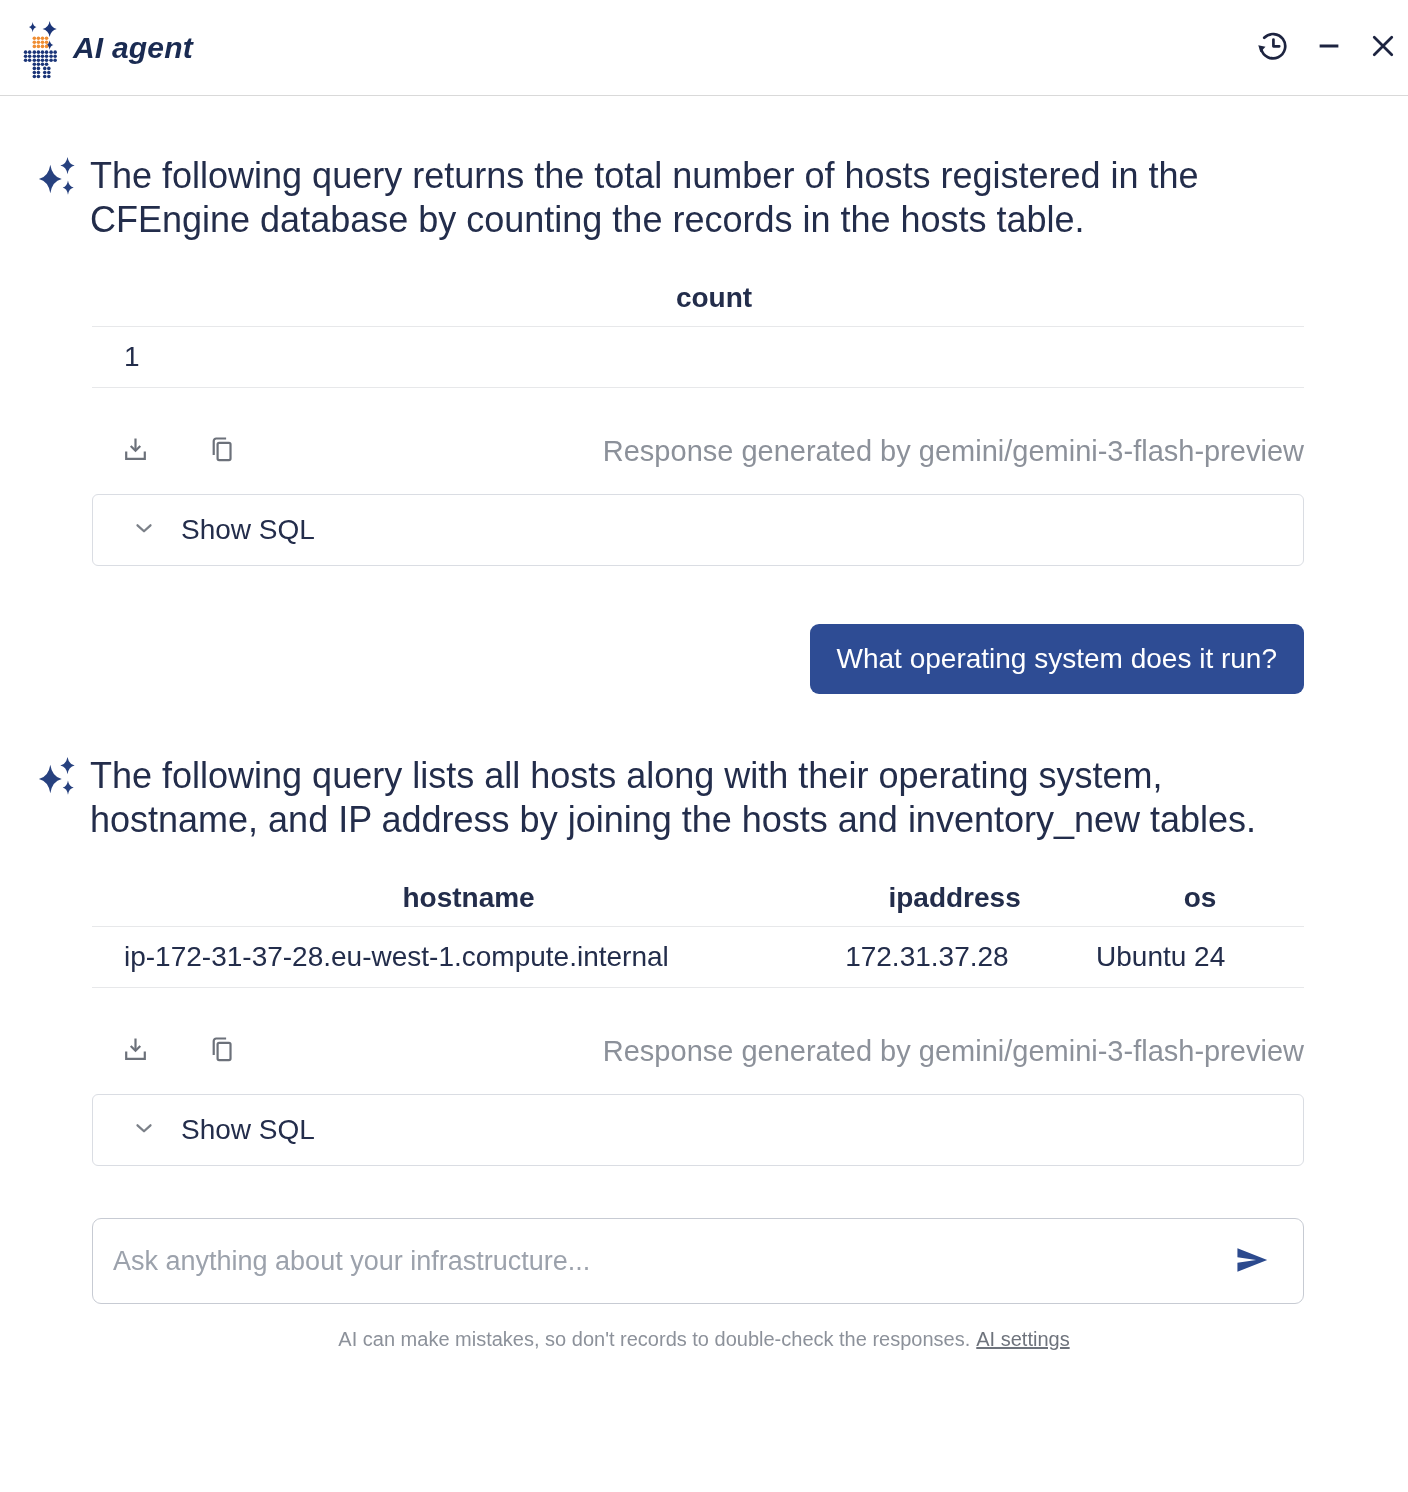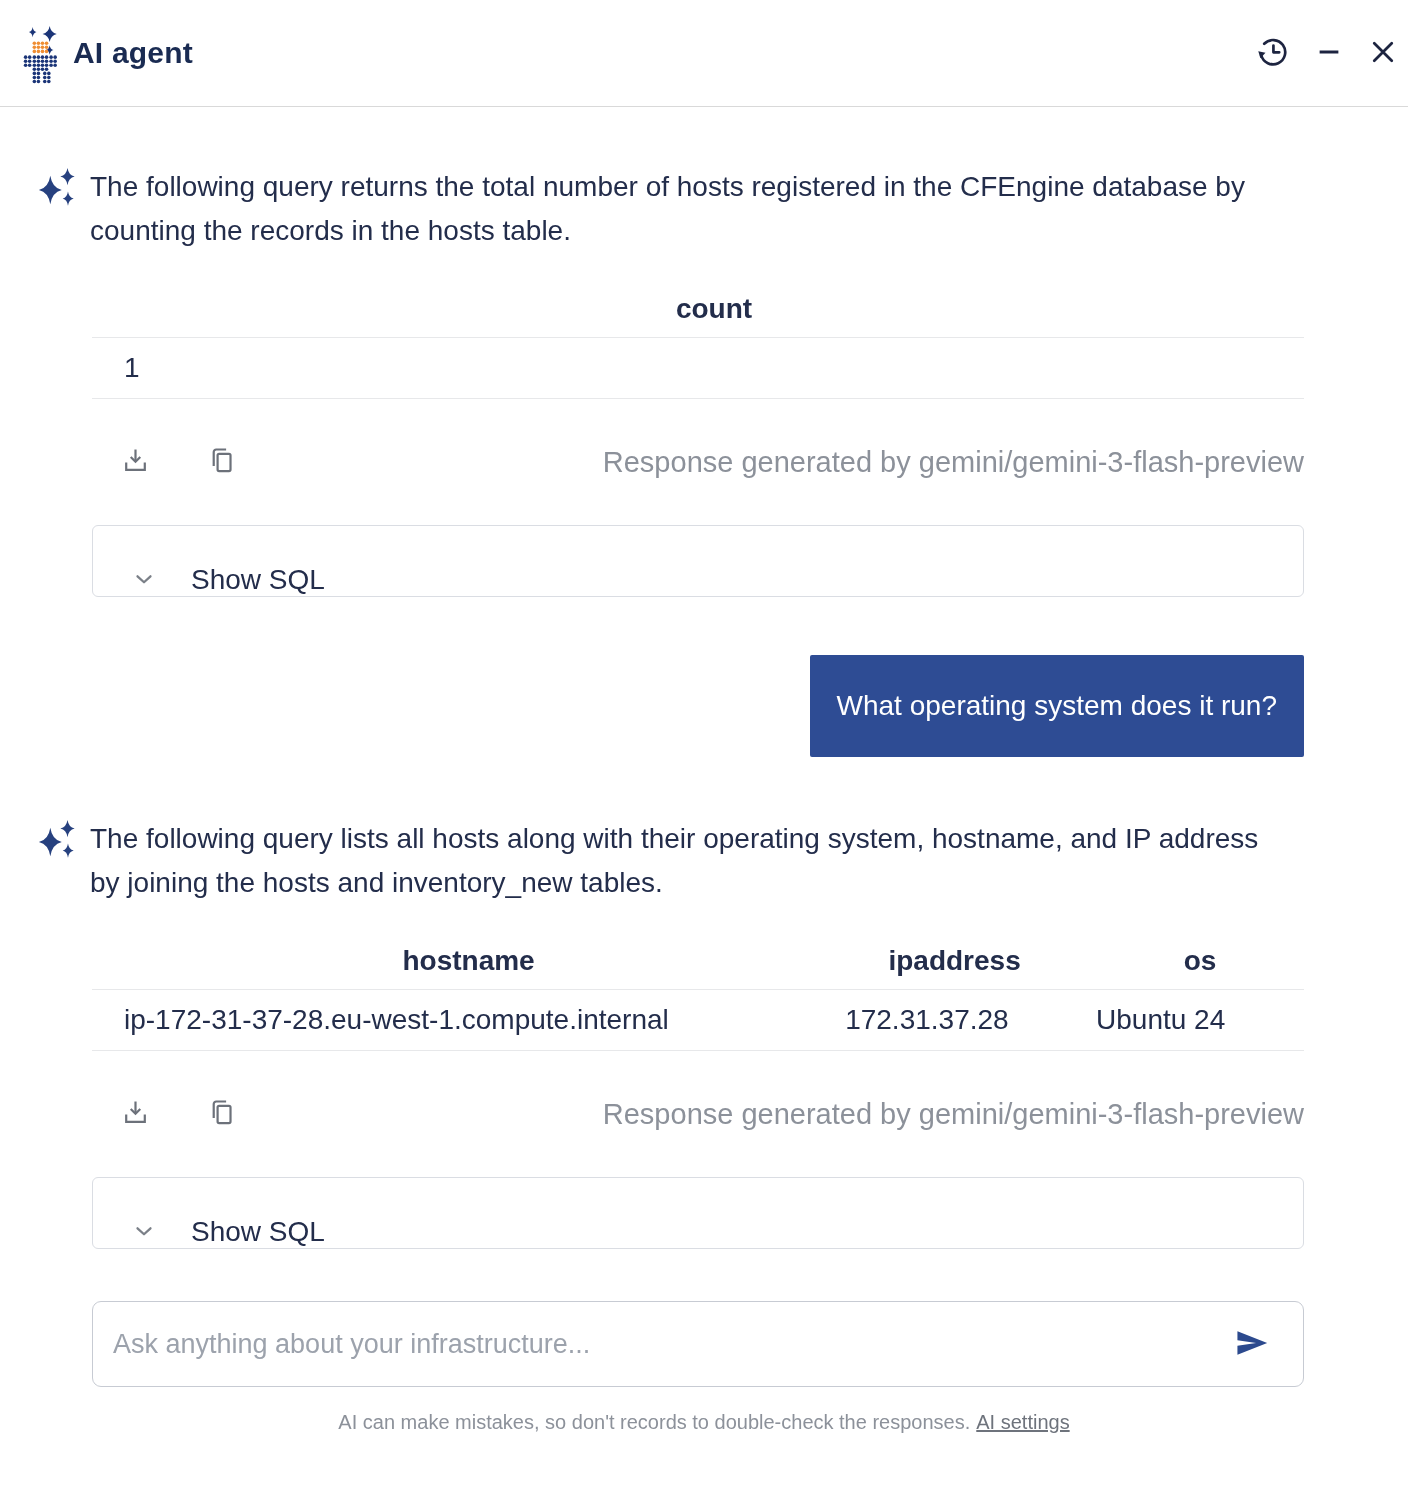--- a/index.html
+++ b/index.html
@@ -7,55 +7,55 @@
     --user-bubble:#2E4C94; --accent-navy:#1A2B52;
   }
   *{box-sizing:border-box;}
   html,body{margin:0;padding:0;}
   body{
     width:1408px;height:1492px;overflow:hidden;background:#fff;
     font-family:"Liberation Sans",sans-serif;color:var(--text);
   }
   
   header{
-    height:107px;display:flex;align-items:center;justify-content:space-between;
-    padding:0 5px 0 10px;border-bottom:1px solid #d9d9d9;
+    height:96px;display:flex;align-items:center;justify-content:space-between;
+    padding:0 5px 0 10px;border-bottom:1px solid #d9d9d9;font-style:italic;
   }
   .brand{display:flex;align-items:center;gap:12px;}
   .brand h1{margin:0;font-size:30px;font-weight:700;color:var(--accent-navy);letter-spacing:.2px;}
   .window-controls{display:flex;align-items:center;gap:14px;}
   .icon-btn{background:none;border:none;padding:5px;cursor:pointer;display:flex;align-items:center;}
   
   main{padding:58px 104px 0 36px;}
   .msg{display:flex;gap:12px;margin-bottom:30px;}
   .msg .sparkle{flex:0 0 42px;padding-top:2px;}
-  .msg p{margin:0;font-size:28px;line-height:44px;max-width:1190px;color:var(--text);}
+  .msg p{margin:0;font-size:36px;line-height:44px;max-width:1190px;color:var(--text);}
   .block{margin-left:56px;}
   table{width:100%;border-collapse:collapse;}
   th{
     text-align:center;font-size:28px;font-weight:700;line-height:32px;
     padding:10px 0 12px 32px;border-bottom:1px solid #e7e8ea;
   }
   td{
     font-size:28px;line-height:32px;padding:14px 0 14px 32px;
     border-bottom:1px solid #e7e8ea;
   }
   .col-hostname{width:59.5%;}.col-ip{width:20.7%;}.col-os{width:19.8%;}
   .actions{display:flex;align-items:center;margin:46px 0 0 28px;}
   .actions .icon-btn{margin-right:56px;padding:0;}
   .attribution{margin-left:auto;color:var(--muted);font-size:29px;}
   .show-sql{
-    margin-top:46px;height:72px;border:1px solid var(--border);border-radius:6px;
-    display:flex;align-items:flex-end;padding-left:38px;gap:34px;cursor:pointer;background:#fff;
+    margin-top:26px;height:72px;border:1px solid var(--border);border-radius:6px;
+    display:flex;align-items:center;padding-left:38px;gap:24px;cursor:pointer;background:#fff;
   }
   .show-sql .label{font-size:28px;color:var(--text);}
   .user-row{display:flex;justify-content:flex-end;margin:58px 0 60px;}
   .bubble{
     background:var(--user-bubble);color:#fff;font-size:28px;line-height:32px;
-    padding:35px 27px;border-radius:2px;max-width:900px;
+    padding:19px 27px;border-radius:9px;max-width:900px;
   }
   
   .composer{
     margin:52px 0 0 56px;height:86px;border:1px solid #c7cbd3;border-radius:9px;
     display:flex;align-items:center;padding:0 28px 0 18px;background:#fff;
   }
   .composer input{
     flex:1;border:none;outline:none;font-size:27px;color:var(--text);
     font-family:"Liberation Sans",sans-serif;background:transparent;
   }

